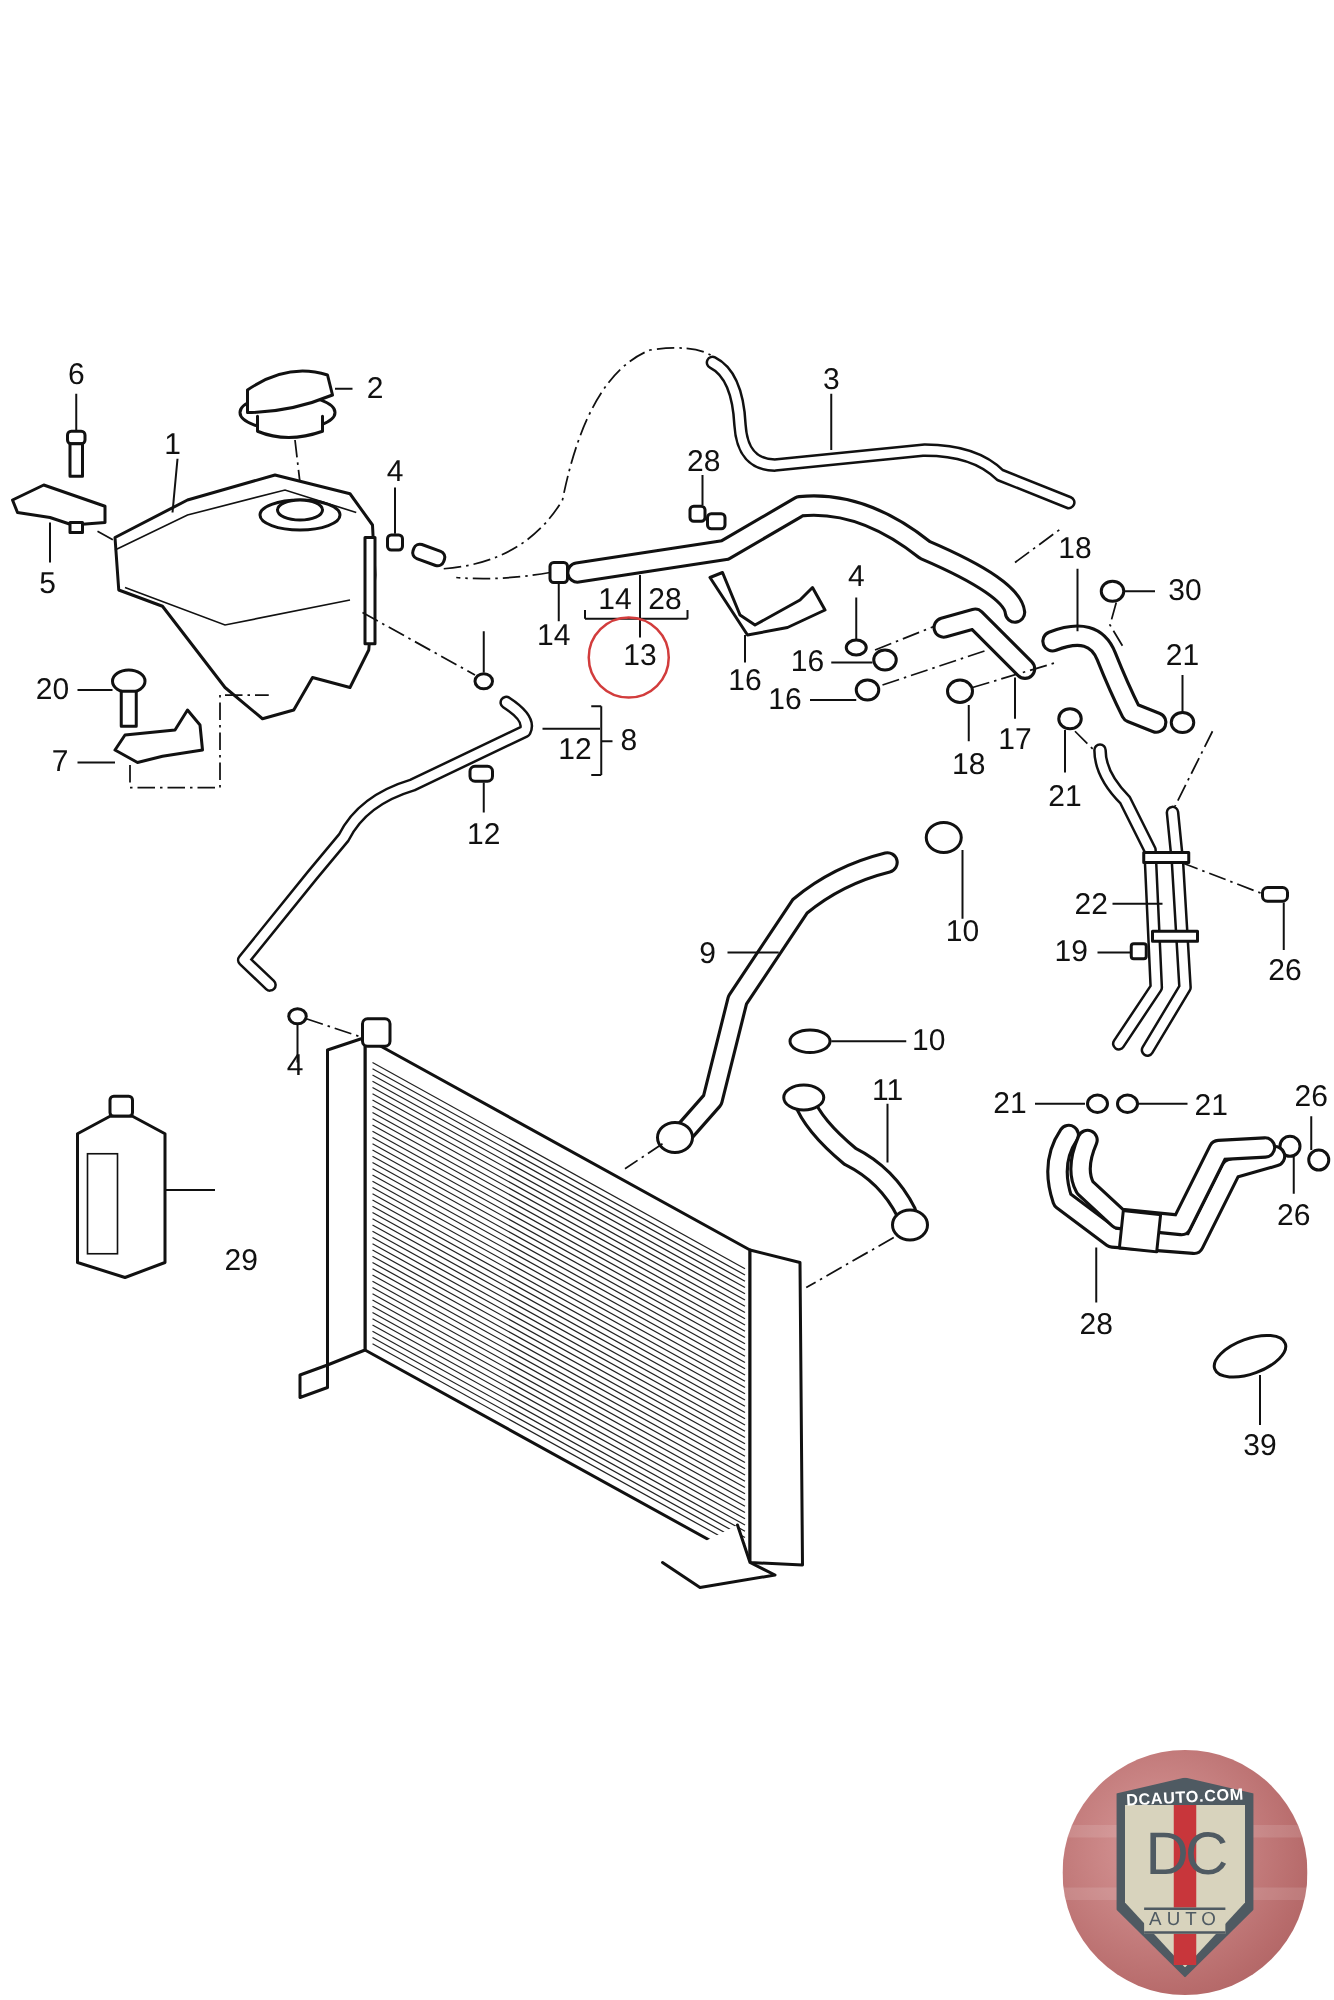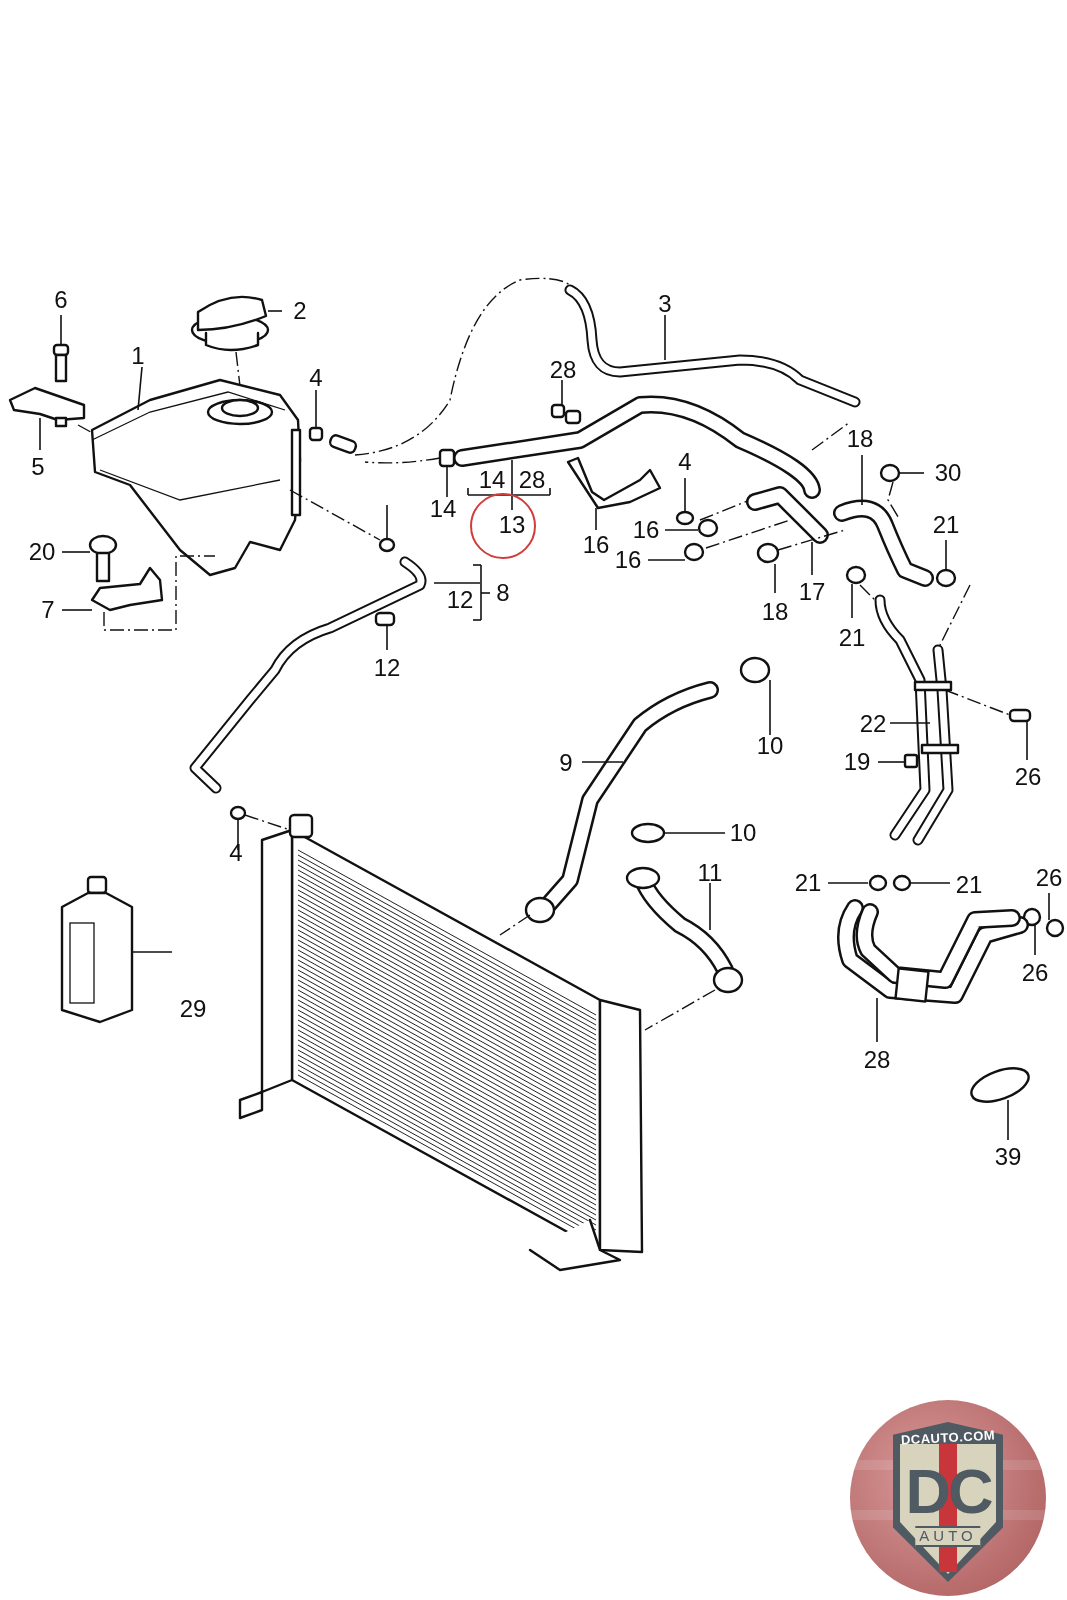--- a/index.html
+++ b/index.html
@@ -24,21 +24,21 @@
   #logo .bg { position: absolute; inset: 0; background: radial-gradient(circle at 40% 40%, #d99a9a, #b76b6b 70%, #a55c5c); }
   #logo .stripe { position: absolute; left: 0; right: 0; height: 10px; background: rgba(255,255,255,0.12); }
   #shield { position: absolute; left: 43px; top: 22px; width: 110px; height: 160px;
             background: #4f5a62; clip-path: polygon(0 8%, 50% 0, 100% 8%, 100% 66%, 50% 100%, 0 66%); }
   #shield-inner { position: absolute; left: 50px; top: 44px; width: 96px; height: 130px;
                   background: #d8d3bd; clip-path: polygon(0 0, 100% 0, 100% 60%, 50% 100%, 0 60%); }
   #shield-red { position: absolute; left: 89px; top: 44px; width: 18px; height: 128px; }
   #logo-top { position: absolute; left: 50%; top: 30px; transform: translateX(-50%) rotate(-3deg);
               color: #fff; font-weight: bold; font-size: 13px; letter-spacing: 0.5px; }
   #logo-dc { position: absolute; left: 50%; top: 60px; transform: translateX(-50%);
-             font-weight: bold; font-size: 63px; letter-spacing: -3px; line-height: 1; }
+             font-weight: normal; font-size: 48px; letter-spacing: -3px; line-height: 1; }
   #logo-auto { position: absolute; left: 50%; top: 126px; transform: translateX(-50%);
                font-size: 15px; letter-spacing: 4px; padding: 0 4px; border-top: 2px solid #4f5a62; border-bottom: 2px solid #4f5a62; line-height: 1.1; background: #d8d3bd; }
 </style>
 </head>
 <body>
 
 <svg id="diagram" viewBox="0 0 1067 1600" xmlns="http://www.w3.org/2000/svg">
 
   <g>
     <rect class="part" x="54" y="345" width="14" height="10" rx="3"></rect>

